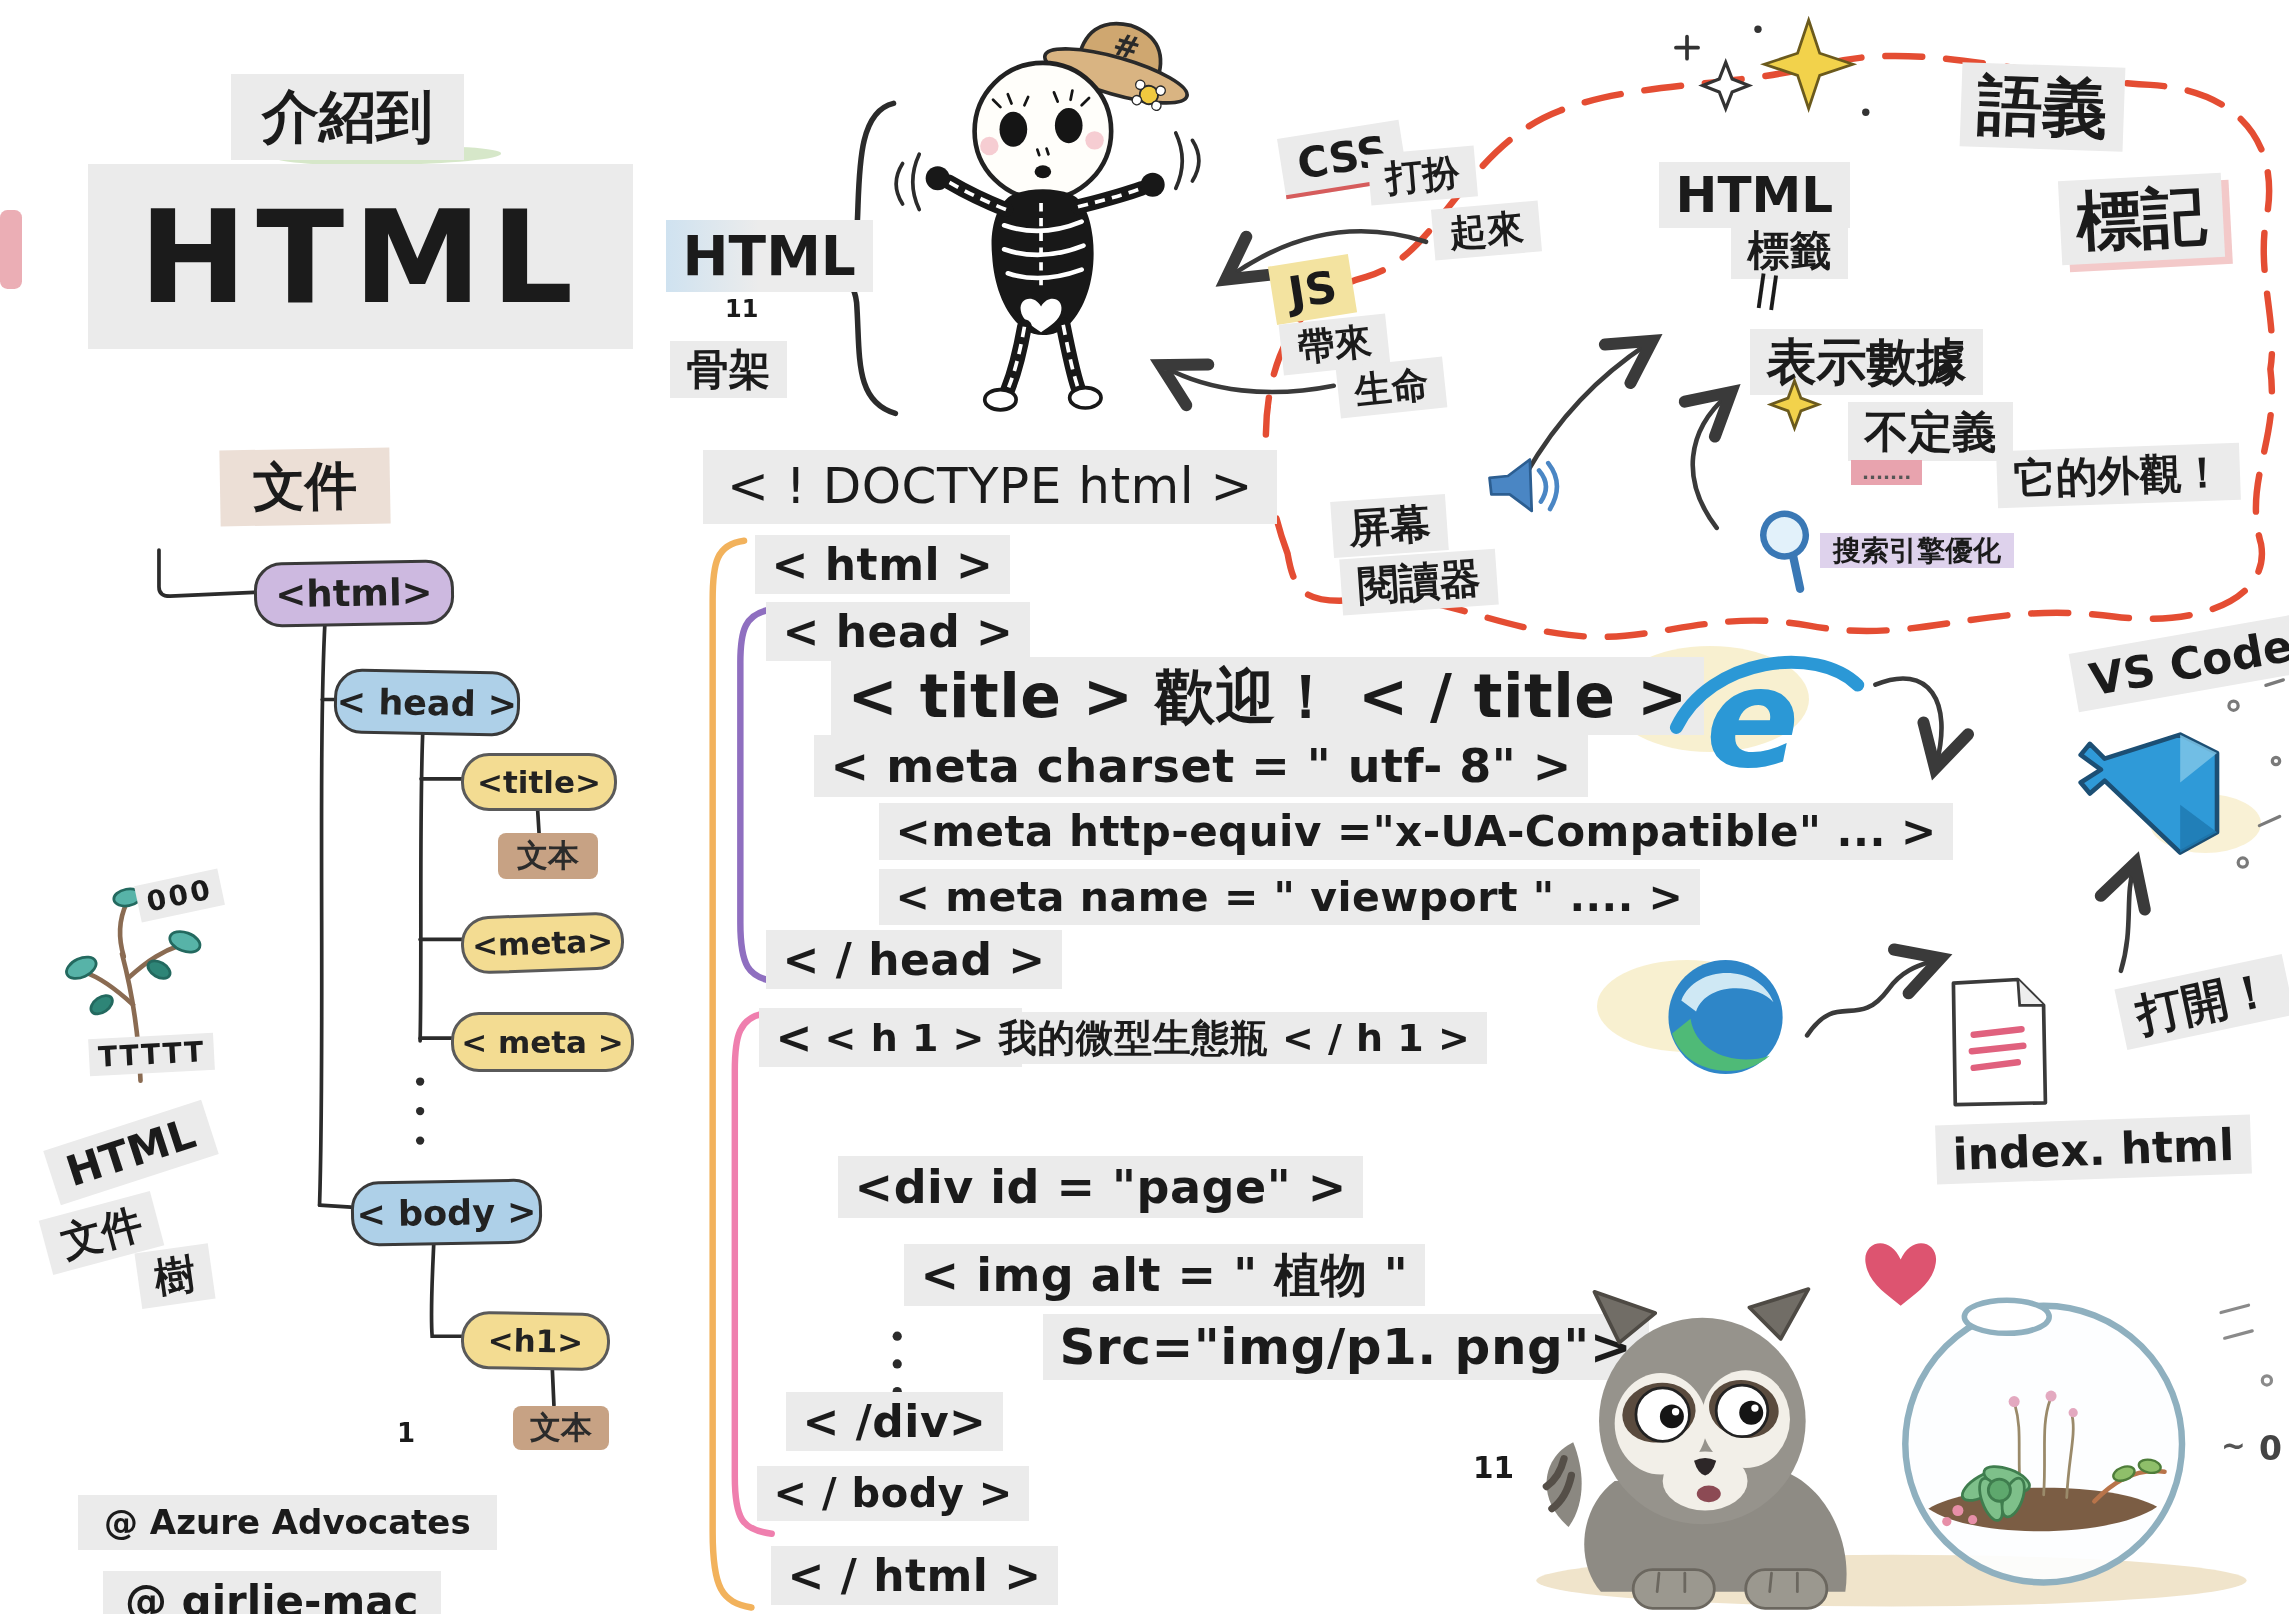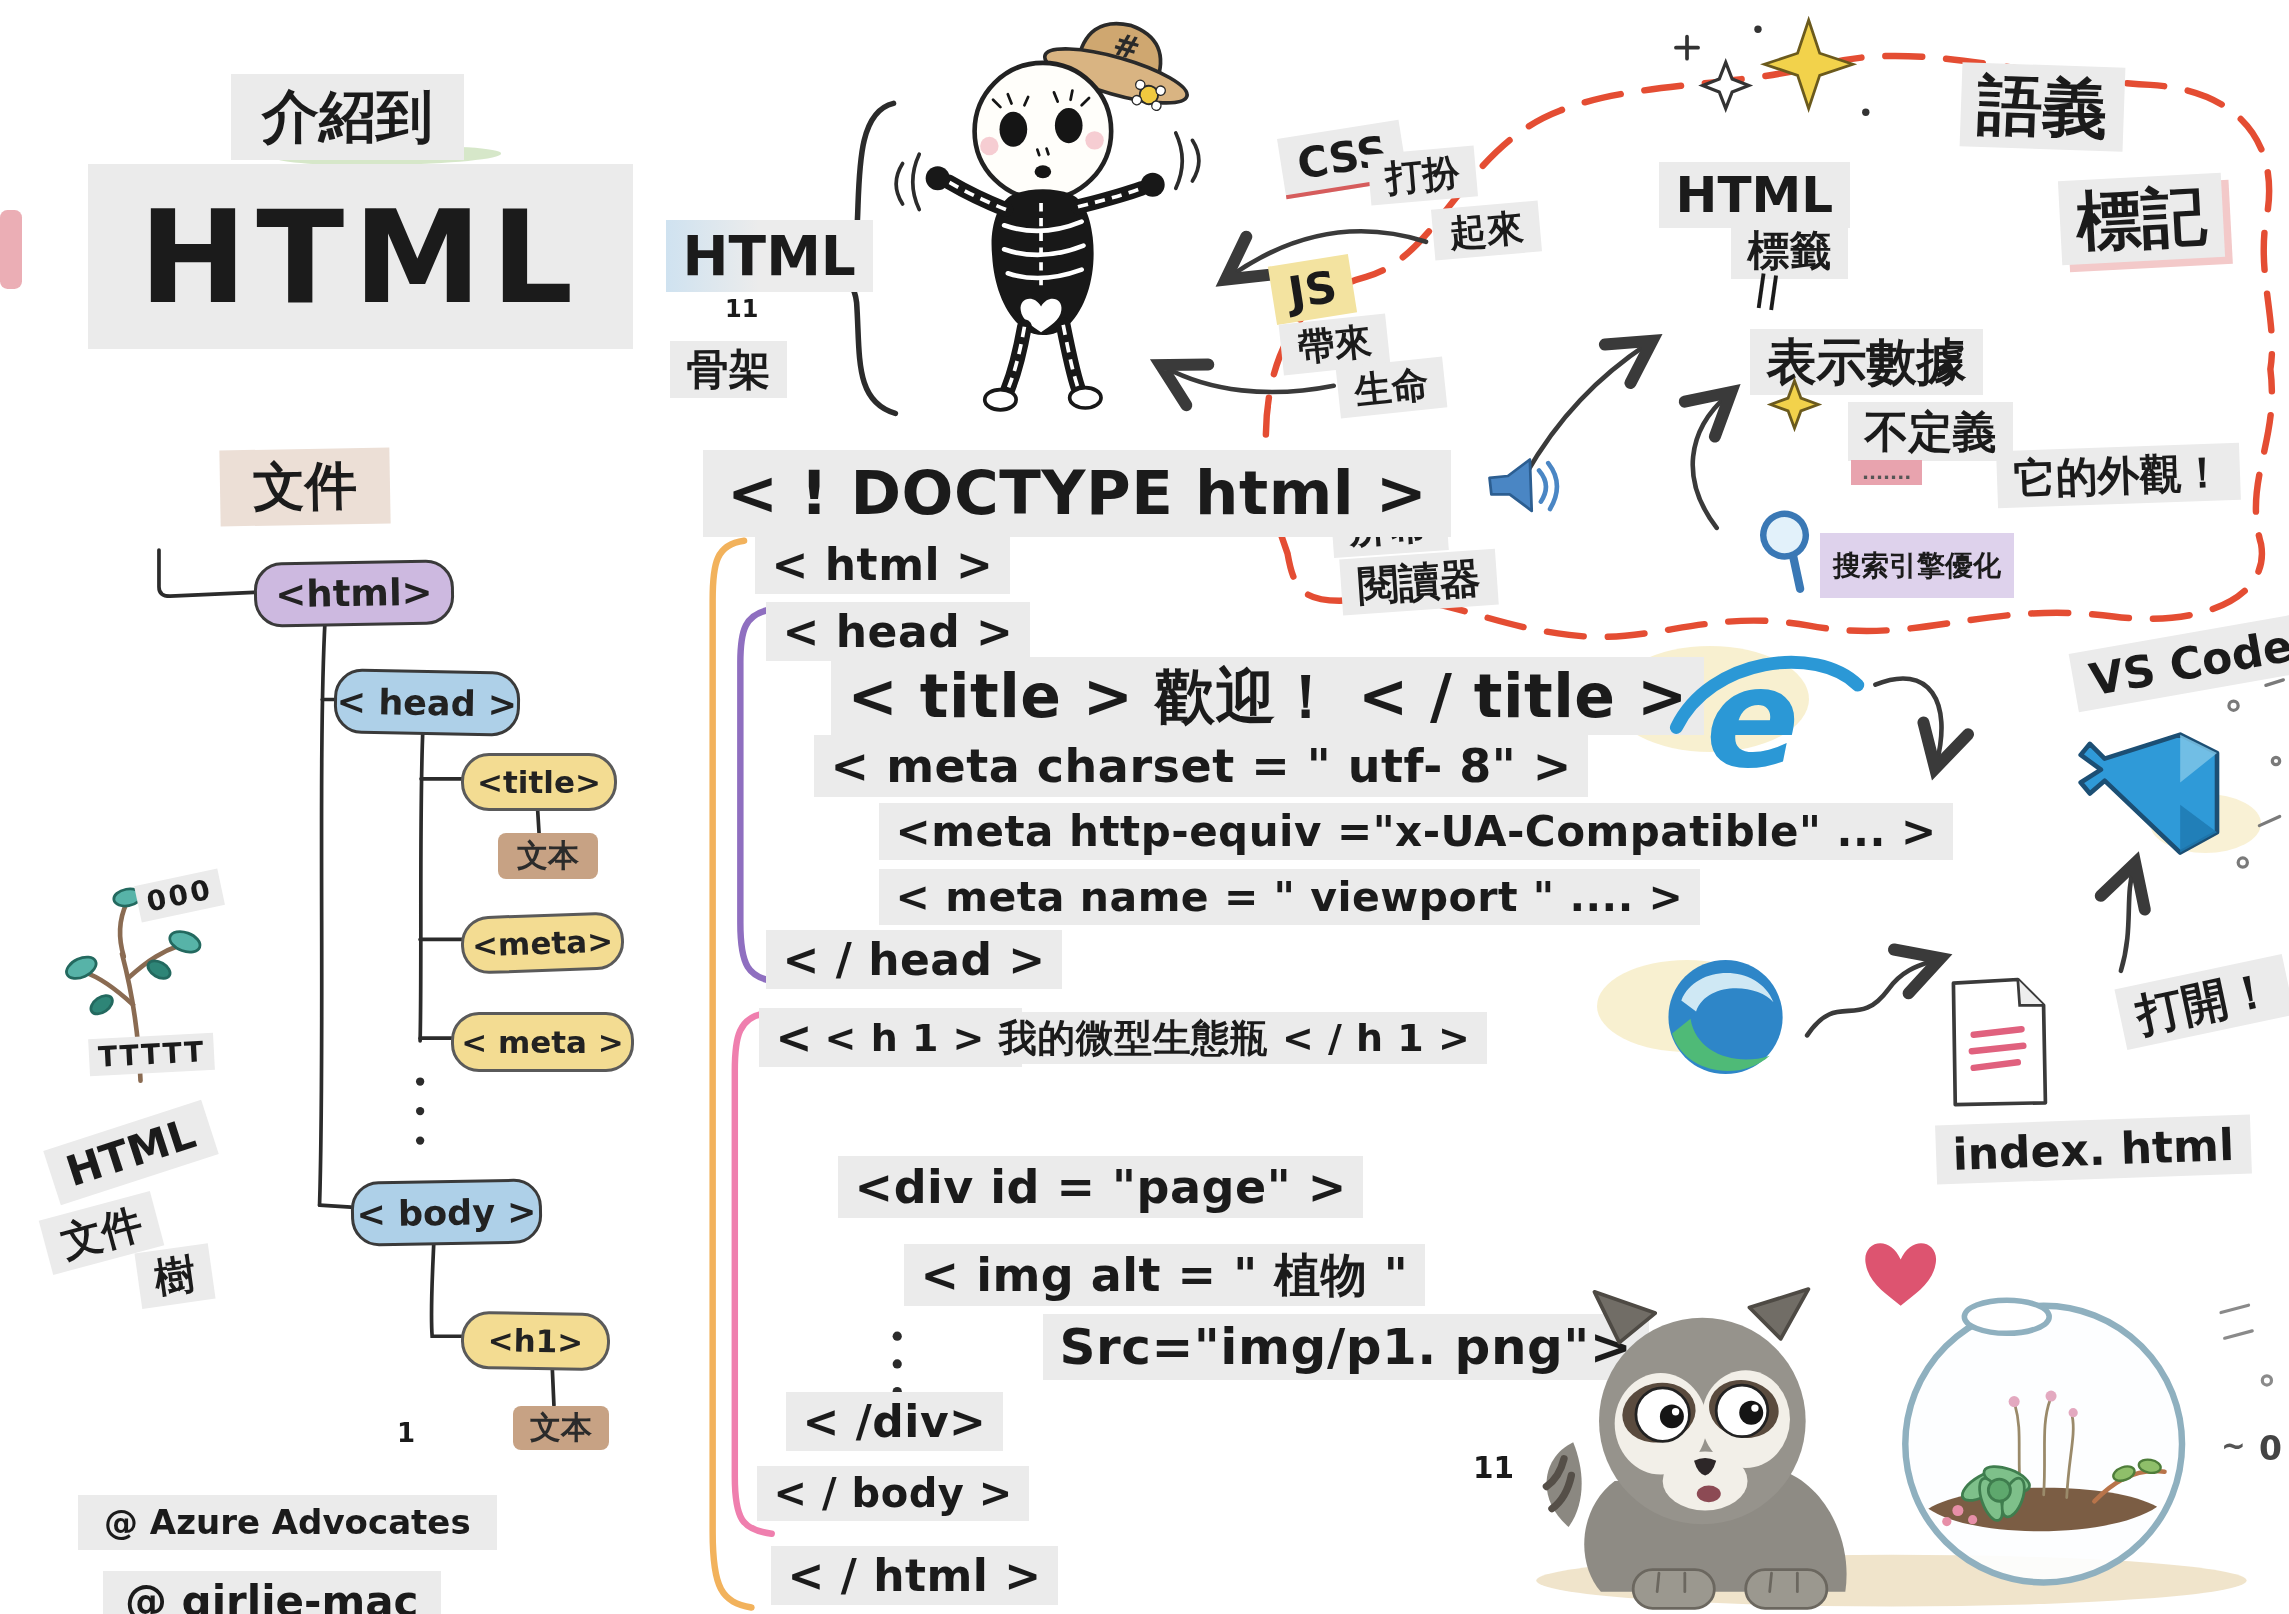--- a/index.html
+++ b/index.html
@@ -188,21 +188,21 @@
 
 <svg style="left:1484px;top:454px" width="78" height="66" viewBox="0 0 85 72">
   <polygon points="6,26 26,24 50,6 52,62 28,44 8,44" fill="#4a86c4" stroke="#2c5e91" stroke-width="3" stroke-linejoin="round"></polygon>
   <path d="M60 18 Q74 34 62 52 M70 10 Q88 33 72 60" stroke="#4a86c4" stroke-width="5" fill="none" stroke-linecap="round"></path>
 </svg>
 
 <svg style="left:1750px;top:509px;transform:rotate(18deg)" width="74" height="85" viewBox="0 0 80 92">
   <circle cx="32" cy="30" r="23" fill="#e2f1fa" stroke="#3a78b5" stroke-width="7"></circle>
   <line x1="48" y1="49" x2="66" y2="80" stroke="#3a78b5" stroke-width="9" stroke-linecap="round"></line>
 </svg>
-<div class="t" style="left:1820px;top:533px;font-size:28px;background:#ded2ec;padding:16px 13px">搜索引擎優化</div>
+<div class="t" style="left:1820px;top:533px;font-size:28px;background:#ded2ec;padding:1px 13px">搜索引擎優化</div>
 
 <div class="t" style="left:220px;top:449px;font-size:52px;font-weight:700;background:#ecdfd6;padding:7.4px 33px;transform:rotate(-1deg)">文件</div>
 
 <div class="pill purple" style="left:254px;top:561px;width:194px;height:59px;font-size:37px;transform:rotate(-1deg)">&lt;html&gt;</div>
 <div class="pill blue" style="left:334px;top:670px;width:180px;height:59px;font-size:35px;transform:rotate(1deg)">&lt; head &gt;</div>
 <div class="pill yellow" style="left:461px;top:753px;width:150px;height:52px;font-size:31px">&lt;title&gt;</div>
 <div class="tan" style="left:498px;top:833px;width:100px;height:46px;font-size:31px">文本</div>
 <div class="pill yellow" style="left:461px;top:914px;width:157px;height:52px;font-size:31px;transform:rotate(-2deg)">&lt;meta&gt;</div>
 <div class="pill yellow" style="left:451px;top:1012px;width:177px;height:54px;font-size:31px">&lt; meta &gt;</div>
 <div class="pill blue" style="left:351px;top:1180px;width:185px;height:59px;font-size:35px;transform:rotate(-1deg)">&lt; body &gt;</div>
@@ -225,21 +225,21 @@
     <ellipse cx="58" cy="150" rx="13" ry="8" transform="rotate(-35 58 150)" fill="#2e8577"></ellipse>
   </g>
 </svg>
 <div class="t" style="left:137px;top:877px;font-size:28px;letter-spacing:2.8px;transform:rotate(-12deg);padding:1.8px 9.2px">000</div>
 <div class="t" style="left:89px;top:1036px;font-size:28px;letter-spacing:1.8px;transform:rotate(-3deg);padding:1.8px 9.2px">TTTTT</div>
 
 <div class="t" style="left:48px;top:1124px;font-size:42px;font-weight:700;transform:rotate(-18deg)">HTML</div>
 <div class="t" style="left:44px;top:1205px;font-size:41px;transform:rotate(-15deg)">文件</div>
 <div class="t" style="left:138px;top:1248px;font-size:41px;transform:rotate(-8deg)">樹</div>
 
-<div class="t code" style="left:703px;top:450px;font-size:61px;font-weight:700;padding:7.4px 24px">&lt; ! DOCTYPE html &gt;</div>
+<div class="t code" style="left:703px;top:450px;font-size:50px;font-weight:400;padding:7.4px 24px">&lt; ! DOCTYPE html &gt;</div>
 <div class="t code" style="left:755px;top:535px;font-size:44px">&lt; html &gt;</div>
 <div class="t code" style="left:766px;top:602px;font-size:44px">&lt; head &gt;</div>
 <div class="t code" style="left:831px;top:657px;font-size:60px">&lt; title &gt; 歡迎！ &lt; / title &gt;</div>
 <div class="t code" style="left:814px;top:735px;font-size:46px">&lt; meta charset = " utf- 8" &gt;</div>
 <div class="t code" style="left:879px;top:803px;font-size:42px">&lt;meta http-equiv ="x-UA-Compatible" ... &gt;</div>
 <div class="t code" style="left:879px;top:869px;font-size:41px">&lt; meta name = " viewport " .... &gt;</div>
 <div class="t code" style="left:766px;top:930px;font-size:44px">&lt; / head &gt;</div>
 <div class="t code" style="left:759px;top:1008px;font-size:44px">&lt; body &gt;</div>
 <div class="t code" style="left:808px;top:1012px;font-size:38px">&lt; h 1 &gt; 我的微型生態瓶 &lt; / h 1 &gt;</div>
 <div class="t code" style="left:838px;top:1156px;font-size:46px">&lt;div id = "page" &gt;</div>

